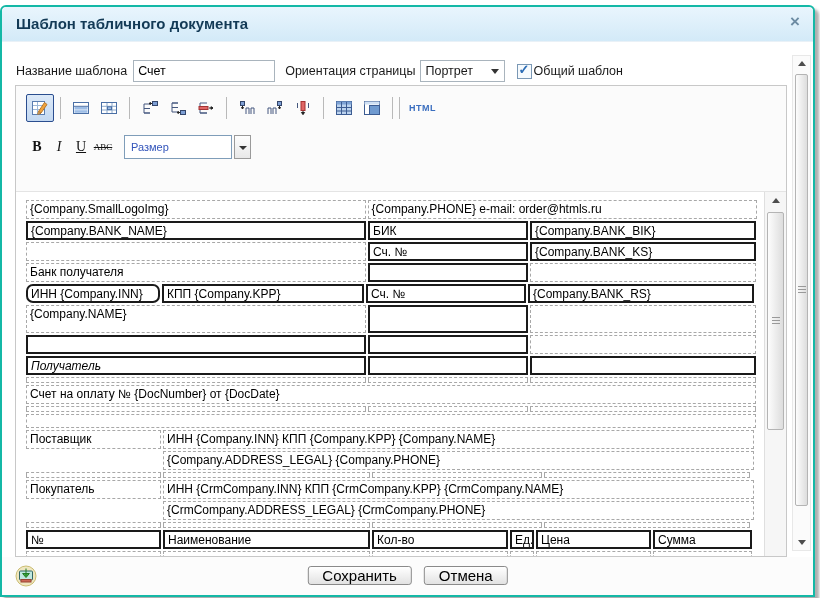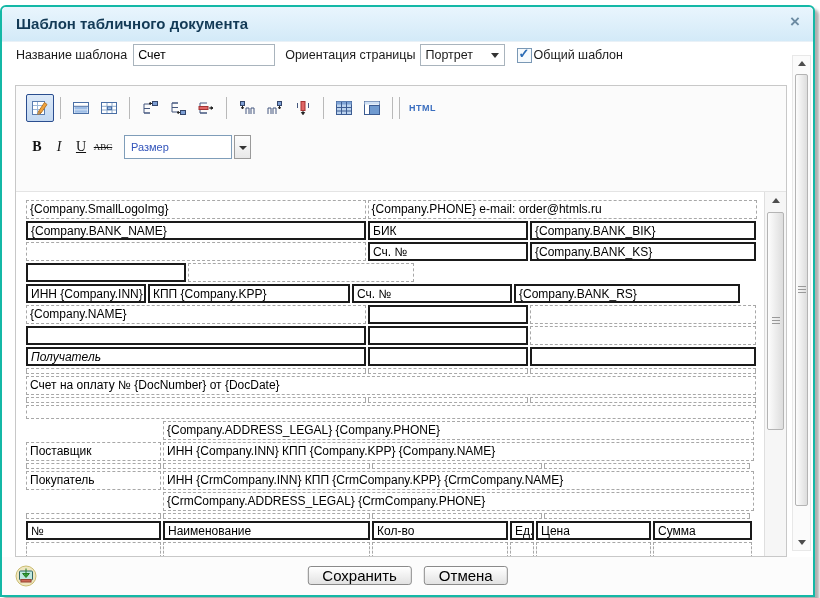--- a/index.html
+++ b/index.html
@@ -3,21 +3,21 @@
 <meta charset="utf-8">
 <style>
   html,body{margin:0;padding:0;}
   body{width:820px;height:598px;background:#fff;font-family:"Liberation Sans",sans-serif;position:relative;overflow:hidden;}
   .dialog{position:absolute;left:0;top:5px;width:811px;height:588px;background:#fff;border:2px solid #14b8a6;border-radius:6px 6px 0 0;box-shadow:4px 4px 3px rgba(110,110,110,.55);}
   
   .titlebar{height:34px;border-radius:5px 5px 0 0;background:linear-gradient(#e9f5fd,#d3eaf8);border-bottom:1px solid #e9f1f7;position:relative;}
   .titlebar .title{position:absolute;left:14px;top:8px;font-size:15px;font-weight:bold;color:#133a56;}
   .titlebar .close{position:absolute;right:13px;top:5px;font-size:17px;font-weight:bold;color:#6c8ba3;cursor:pointer;line-height:20px;}
   
-  .formrow{position:absolute;left:14px;top:36px;right:40px;height:24px;display:flex;align-items:center;font-size:12.5px;color:#1a1a1a;}
+  .formrow{position:absolute;left:14px;top:52px;right:40px;height:24px;display:flex;align-items:center;font-size:12.5px;color:#1a1a1a;}
   .lbl{white-space:nowrap;}
   .txt-input{width:132px;height:18px;border:1px solid #a9b4bd;margin:0 10px 0 6px;font-size:12.5px;padding:1px 4px;font-family:"Liberation Sans",sans-serif;color:#000;}
   .select{position:relative;width:78px;height:20px;border:1px solid #a9b4bd;background:#fff;margin-left:4px;font-size:12.5px;line-height:20px;padding-left:5px;box-sizing:content-box;}
   .select .arr{position:absolute;right:5px;top:8px;width:0;height:0;border-left:4px solid transparent;border-right:4px solid transparent;border-top:5px solid #333;}
   .checkbox{width:13px;height:13px;border:1px solid #7a98b5;background:#f6fafd;margin-left:12px;position:relative;display:inline-block;}
   .checkbox .mark{position:absolute;left:1px;top:-3px;font-size:13px;font-weight:bold;color:#2b6cb5;display:none;}
   .checkbox.checked .mark{display:block;}
   .cb-label{margin-left:2px;}
   
   .editor{position:absolute;left:13px;top:78px;width:772px;height:472px;border:1px solid #c8c8c8;box-sizing:border-box;background:#fff;}
@@ -222,30 +222,31 @@
             <div class="tcell b-s" style="width: 340px;">{Company.BANK_NAME}</div>
             <div class="tcell b-s" style="width: 160px;">БИК</div>
             <div class="tcell b-s" style="width: 226px;">{Company.BANK_BIK}</div>
           </div>
           <div class="trow" style="height: 19px;">
             <div class="tcell b-d" style="width: 340px;"></div>
             <div class="tcell b-s" style="width: 160px;">Сч. №</div>
             <div class="tcell b-s" style="width: 226px;">{Company.BANK_KS}</div>
           </div>
           <div class="trow" style="height: 19px;">
+            <div class="tcell b-d" style="width: 340px;">Банк получателя</div>
             <div class="tcell b-s" style="width: 160px;"></div>
             <div class="tcell b-d" style="width: 226px;"></div>
           </div>
           <div class="trow" style="height: 19px;">
-            <div class="tcell b-s" style="width: 120px;">ИНН {Company.INN}</div>
+            <div class="tcell b-s" style="width: 134px; border-radius: 7px;">ИНН {Company.INN}</div>
             <div class="tcell b-s" style="width: 202px;">КПП {Company.KPP}</div>
             <div class="tcell b-s" style="width: 160px;">Сч. №</div>
             <div class="tcell b-s" style="width: 226px;">{Company.BANK_RS}</div>
           </div>
-          <div class="trow" style="height: 19px;">
+          <div class="trow" style="height: 28px;">
             <div class="tcell b-d" style="width: 340px;">{Company.NAME}</div>
             <div class="tcell b-s" style="width: 160px;"></div>
             <div class="tcell b-d" style="width: 226px;"></div>
           </div>
           <div class="trow" style="height: 19px;">
             <div class="tcell b-s" style="width: 340px;"></div>
             <div class="tcell b-s" style="width: 160px;"></div>
             <div class="tcell b-d" style="width: 226px;"></div>
           </div>
           <div class="trow" style="height: 19px;">
@@ -263,26 +264,26 @@
           </div>
           <div class="trow" style="height: 6px;">
             <div class="tcell b-d" style="width: 340px;"></div>
             <div class="tcell b-d" style="width: 160px;"></div>
             <div class="tcell b-d" style="width: 226px;"></div>
           </div>
           <div class="trow" style="height: 14px;">
             <div class="tcell b-d" style="width: 730px;"></div>
           </div>
           <div class="trow" style="height: 19px;">
+            <div class="tcell b-d" style="width: 135px;">Поставщик</div>
+            <div class="tcell b-d" style="width: 591px;">ИНН {Company.INN} КПП {Company.KPP} {Company.NAME}</div>
+          </div>
+          <div class="trow" style="height: 19px;">
             <div class="tcell b-n" style="width: 135px;"></div>
             <div class="tcell b-d" style="width: 591px;">{Company.ADDRESS_LEGAL} {Company.PHONE}</div>
-          </div>
-          <div class="trow" style="height: 19px;">
-            <div class="tcell b-d" style="width: 135px;">Поставщик</div>
-            <div class="tcell b-d" style="width: 591px;">ИНН {Company.INN} КПП {Company.KPP} {Company.NAME}</div>
           </div>
           <div class="trow" style="height: 6px;">
             <div class="tcell b-d" style="width: 135px;"></div>
             <div class="tcell b-d" style="width: 207px;"></div>
             <div class="tcell b-d" style="width: 170px;"></div>
             <div class="tcell b-d" style="width: 206px;"></div>
           </div>
           <div class="trow" style="height: 19px;">
             <div class="tcell b-d" style="width: 135px;">Покупатель</div>
             <div class="tcell b-d" style="width: 591px;">ИНН {CrmCompany.INN} КПП {CrmCompany.KPP} {CrmCompany.NAME}</div>

